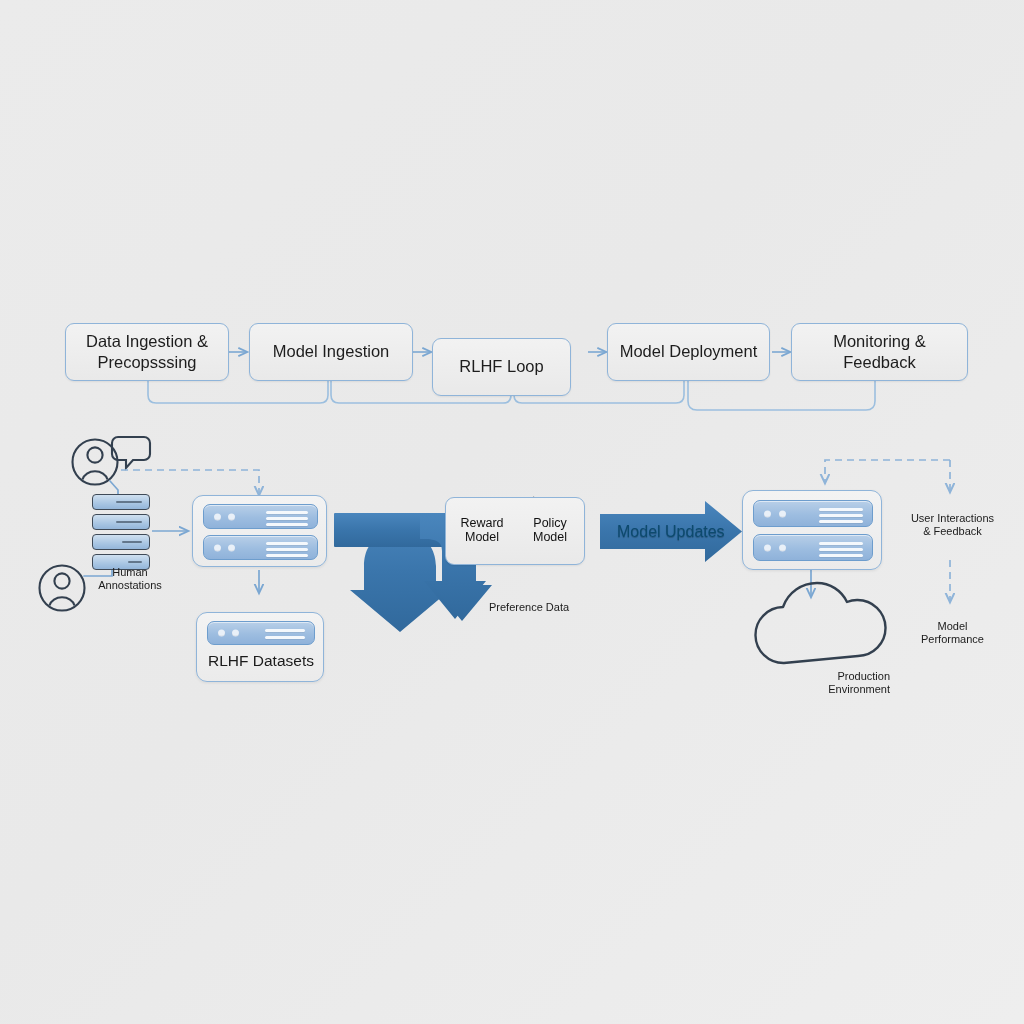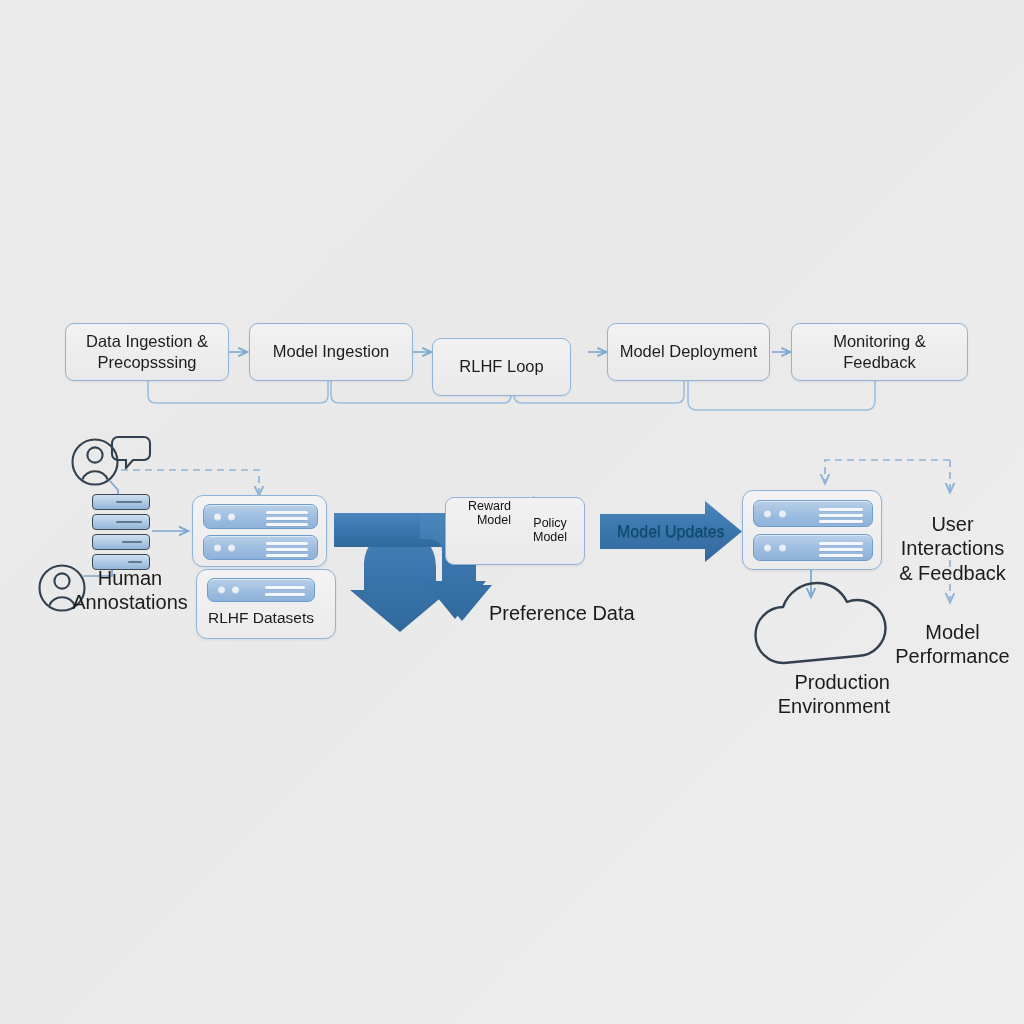--- a/index.html
+++ b/index.html
@@ -18,21 +18,21 @@
     position:absolute;box-sizing:border-box;
     border:1.6px solid #8fb4d9;border-radius:9px;
     background:linear-gradient(180deg,#f2f2f2 0%,#e9e9e9 100%);
     box-shadow:0 1px 2px rgba(0,0,0,.07);
     display:flex;align-items:center;justify-content:center;
     text-align:center;color:#1d1d1d;font-size:16.5px;line-height:1.3;
     padding:4px 8px;
   }
 
   
-  .lbl{position:absolute;color:#1b1b1b;font-size:20px;line-height:1.22;
+  .lbl{position:absolute;color:#1b1b1b;font-size:11px;line-height:1.22;
        text-align:center;white-space:pre-line;}
   .arrowlbl{position:absolute;color:#0c4a6e;font-size:16px;font-weight:400;
             text-shadow:0 1px 1px rgba(0,0,0,.25);white-space:nowrap;}
 
   
   .svrcard{
     position:absolute;box-sizing:border-box;
     border:1.8px solid #8fb4d9;border-radius:11px;
     background:linear-gradient(180deg,#f3f3f3 0%,#ebebeb 100%);
     box-shadow:0 1px 3px rgba(0,0,0,.08);
@@ -208,32 +208,32 @@
     </div>
     <div class="svrbar" style="left:10px;top:39px;width:115px;height:25px;">
       <i class="dot" style="left:10px;"></i>
         <i class="dot" style="left:24px;"></i>
       <i class="ln" style="top:6px;width:42px;"></i>
       <i class="ln" style="top:12px;width:42px;"></i>
       <i class="ln" style="top:18px;width:42px;"></i>
     </div>
   </div>
 
-  <div class="svrcard" style="left:196px;top:569px;width:140px;height:70px;">
+  <div class="svrcard" style="left:196px;top:612px;width:128px;height:70px;">
     <div class="svrbar" style="left:10px;top:8px;width:108px;height:24px;">
       <i class="dot" style="left:10px;"></i>
         <i class="dot" style="left:24px;"></i>
       <i class="ln" style="top:7px;width:40px;"></i>
       <i class="ln" style="top:14px;width:40px;"></i>
     </div>
     <div class="lbl" style="left:0;top:39px;width:128px;font-size:15.5px;">RLHF Datasets</div>
   </div>
 
   <div class="cyclebox" style="left:445px;top:497px;width:140px;height:68px;"></div>
-  <div class="cyclelbl" style="left:453px;top:500px;width:58px;text-align:right;">Reward
+  <div class="cyclelbl" style="left:453px;top:517px;width:58px;">Reward
 Model</div>
   <div class="cyclelbl" style="left:521px;top:517px;width:58px;">Policy
 Model</div>
 
   <div class="arrowlbl" style="left:617px;top:523px;">Model Updates</div>
 
   <div class="lbl" style="left:489px;top:601px;width:200px;text-align:left;">Preference Data</div>
 
   <div class="lbl" style="left:880px;top:512px;width:145px;">User Interactions
 &amp; Feedback</div>

